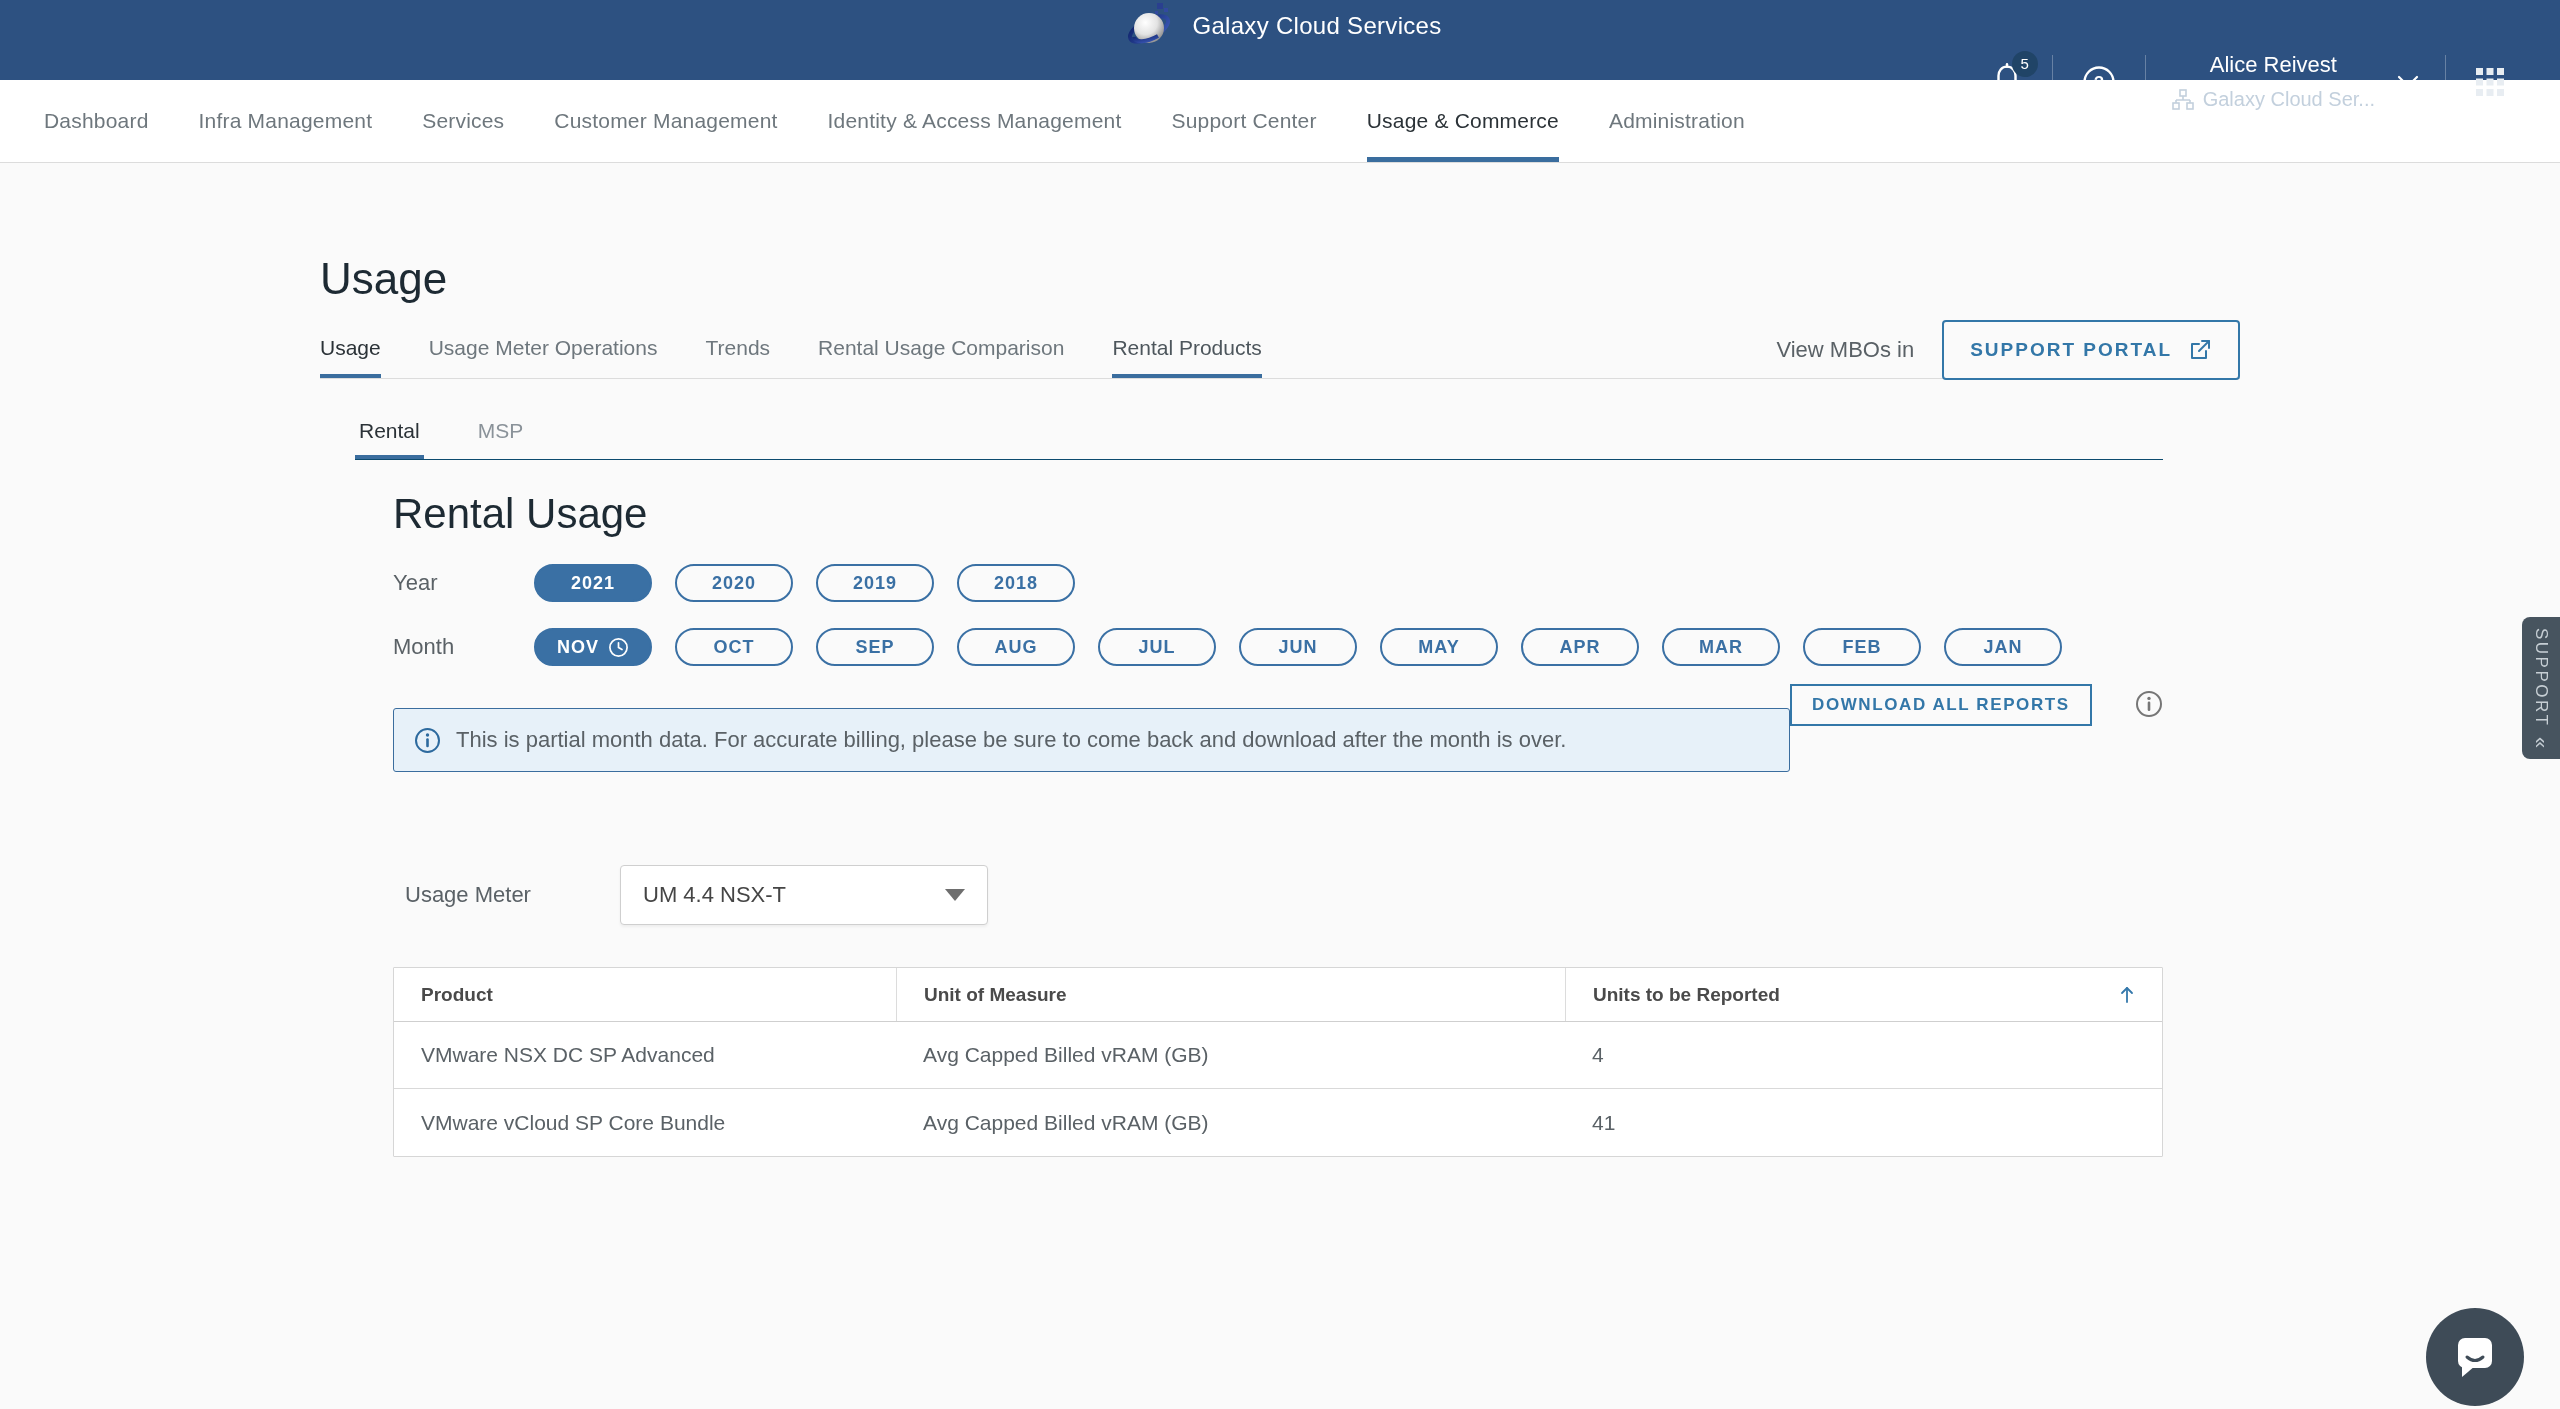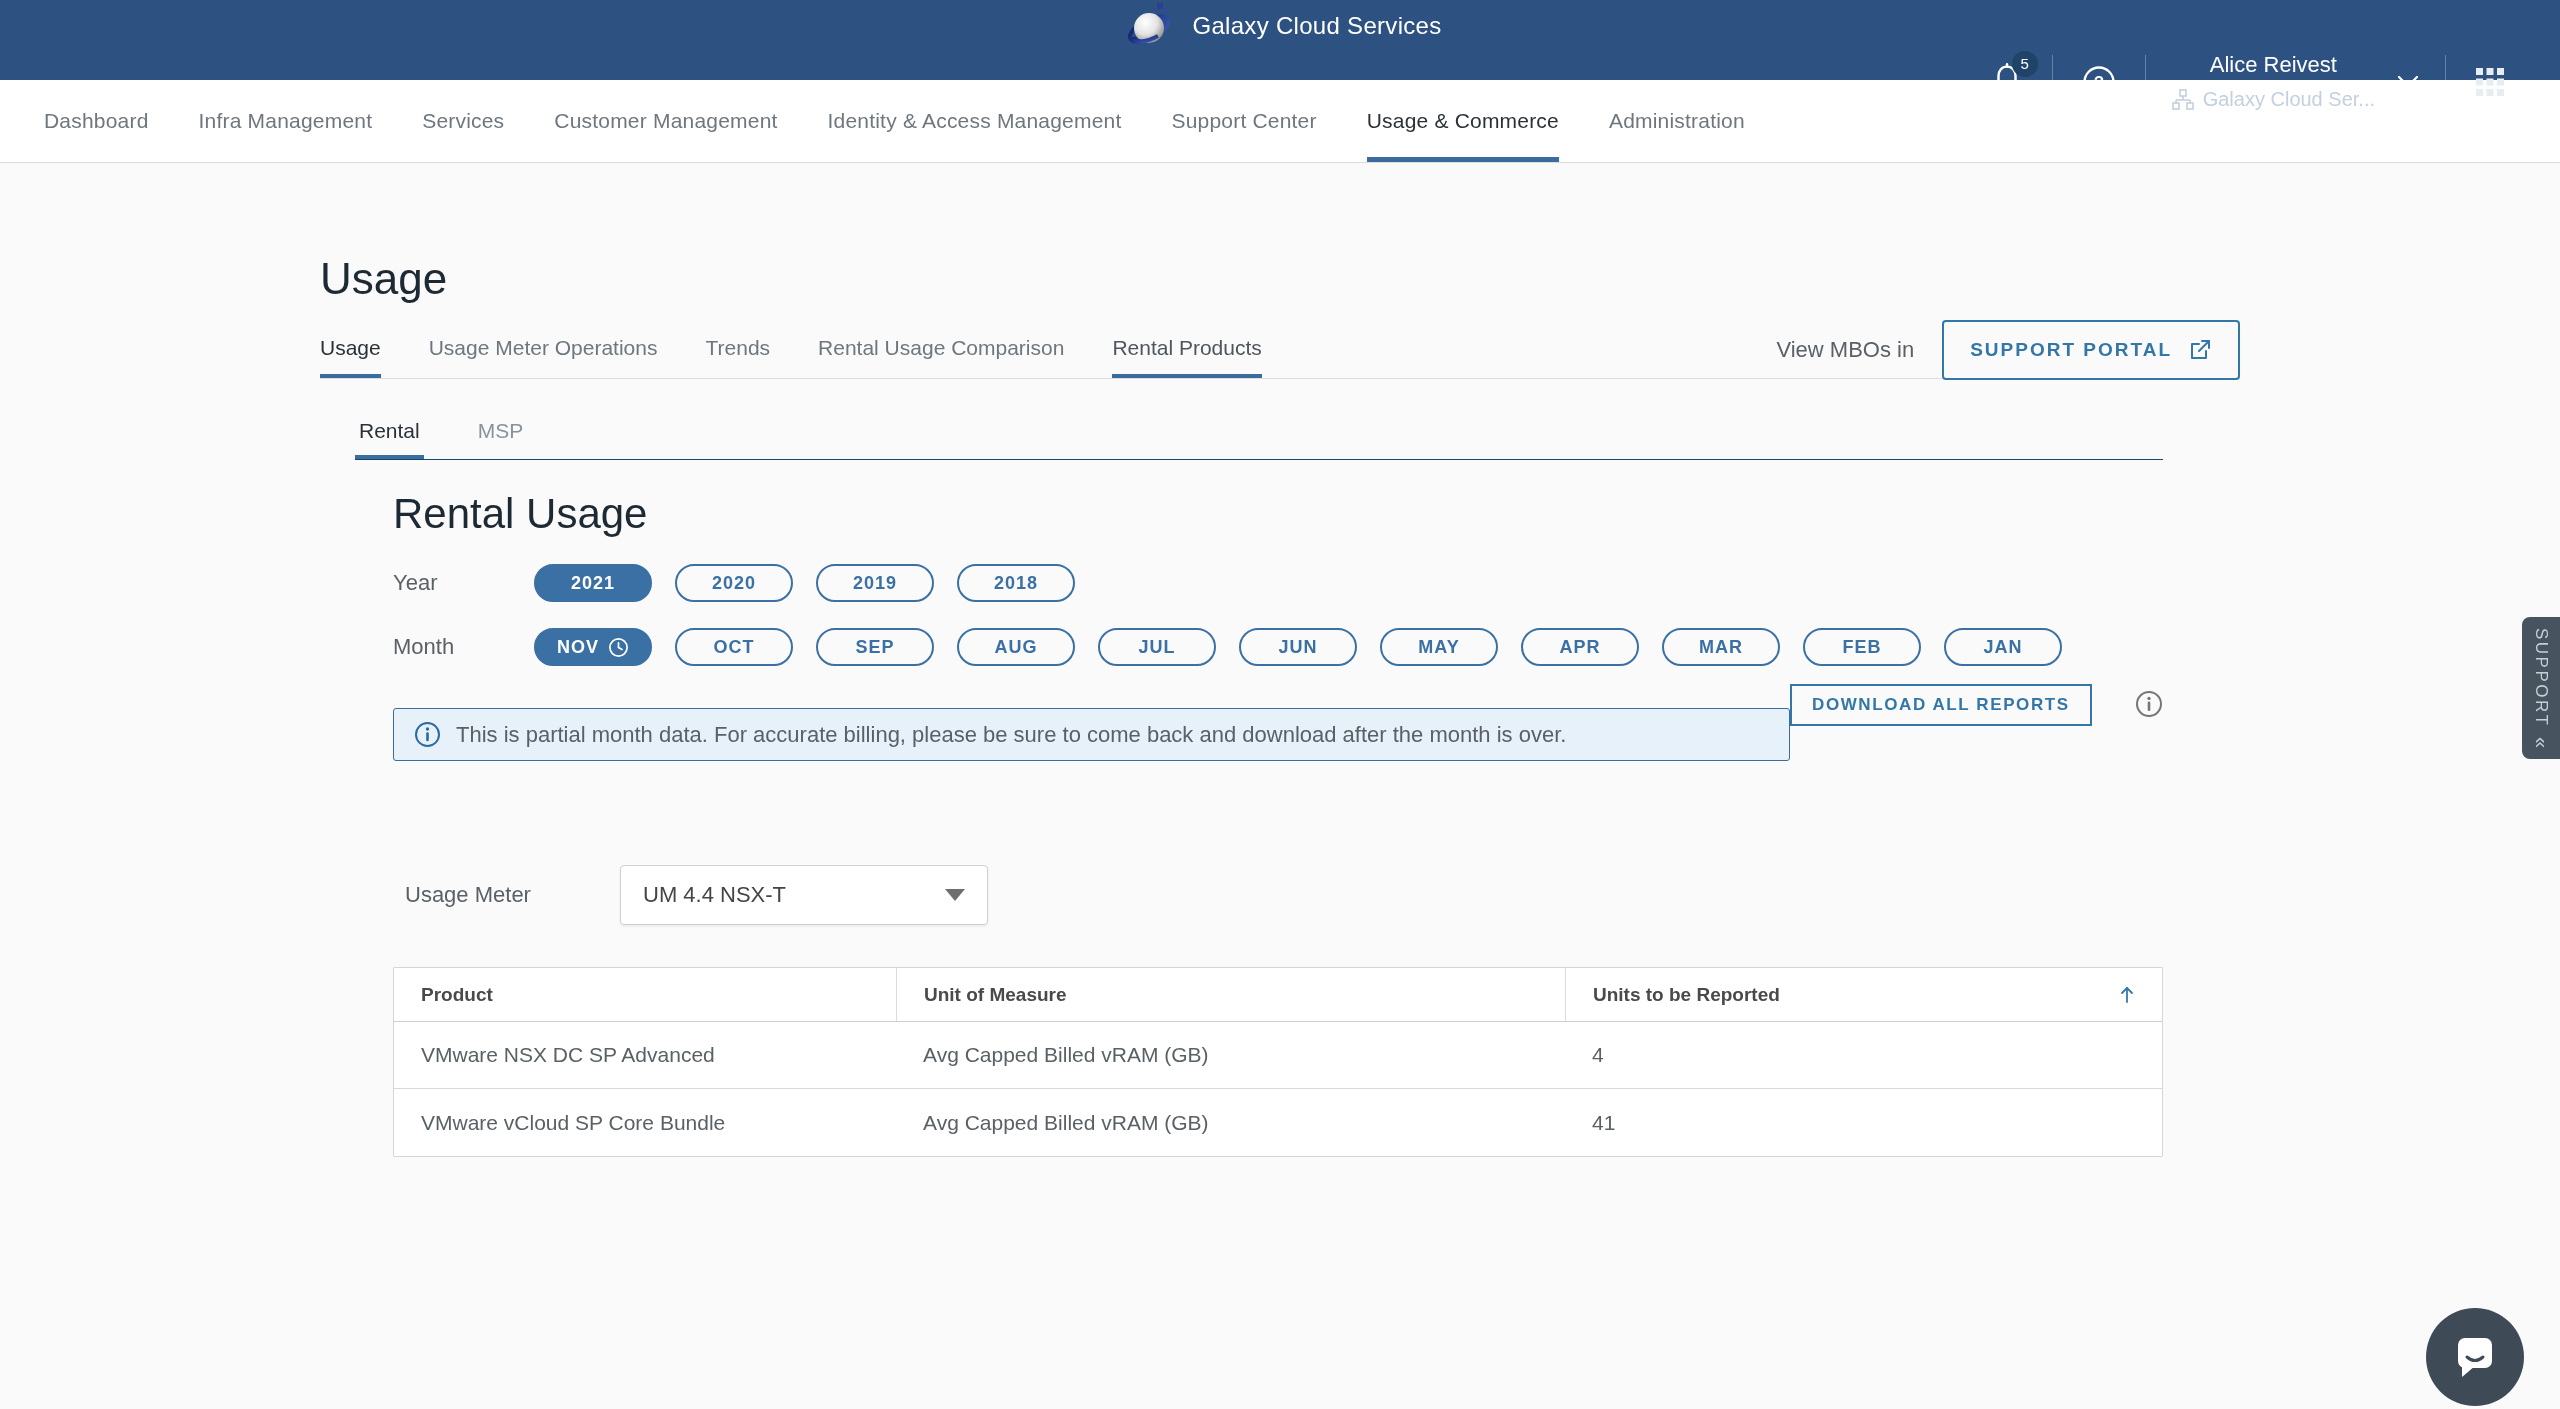--- a/index.html
+++ b/index.html
@@ -61,21 +61,21 @@
   .chips { display:flex; gap:23px; }
   .chip {
     min-width:118px; height:38px; padding:0 16px; border:2px solid #3a70a4; border-radius:19px; background:transparent;
     color:#3a70a4; font-size:18px; font-weight:600; letter-spacing:1px;
     display:flex; align-items:center; justify-content:center; gap:9px; cursor:pointer; font-family:inherit;
   }
   .chip.selected { background:#3a70a4; color:#ffffff; }
 
   .banner-section { margin-left:73px; margin-top:42px; position:relative; width:1770px; height:65px; }
   .info-banner {
-    width:1397px; height:53px; background:#e7f1f9; border:1px solid #3a6d9e; border-radius:3px;
+    width:1397px; height:64px; background:#e7f1f9; border:1px solid #3a6d9e; border-radius:3px;
     display:flex; align-items:center; gap:15px; padding:0 20px;
   }
   .info-banner .txt { font-size:22px; color:#5a6166; }
   .download-btn {
     position:absolute; left:1397px; top:-24px; height:42px; padding:0 20px;
     background:#fafafa; border:2px solid #3377a8; border-radius:0;
     color:#3377a8; font-size:17px; font-weight:600; letter-spacing:1.6px; cursor:pointer; font-family:inherit;
     display:flex; align-items:center;
   }
   .info-i { position:absolute; left:1742px; top:-18px; cursor:pointer; line-height:0; }

